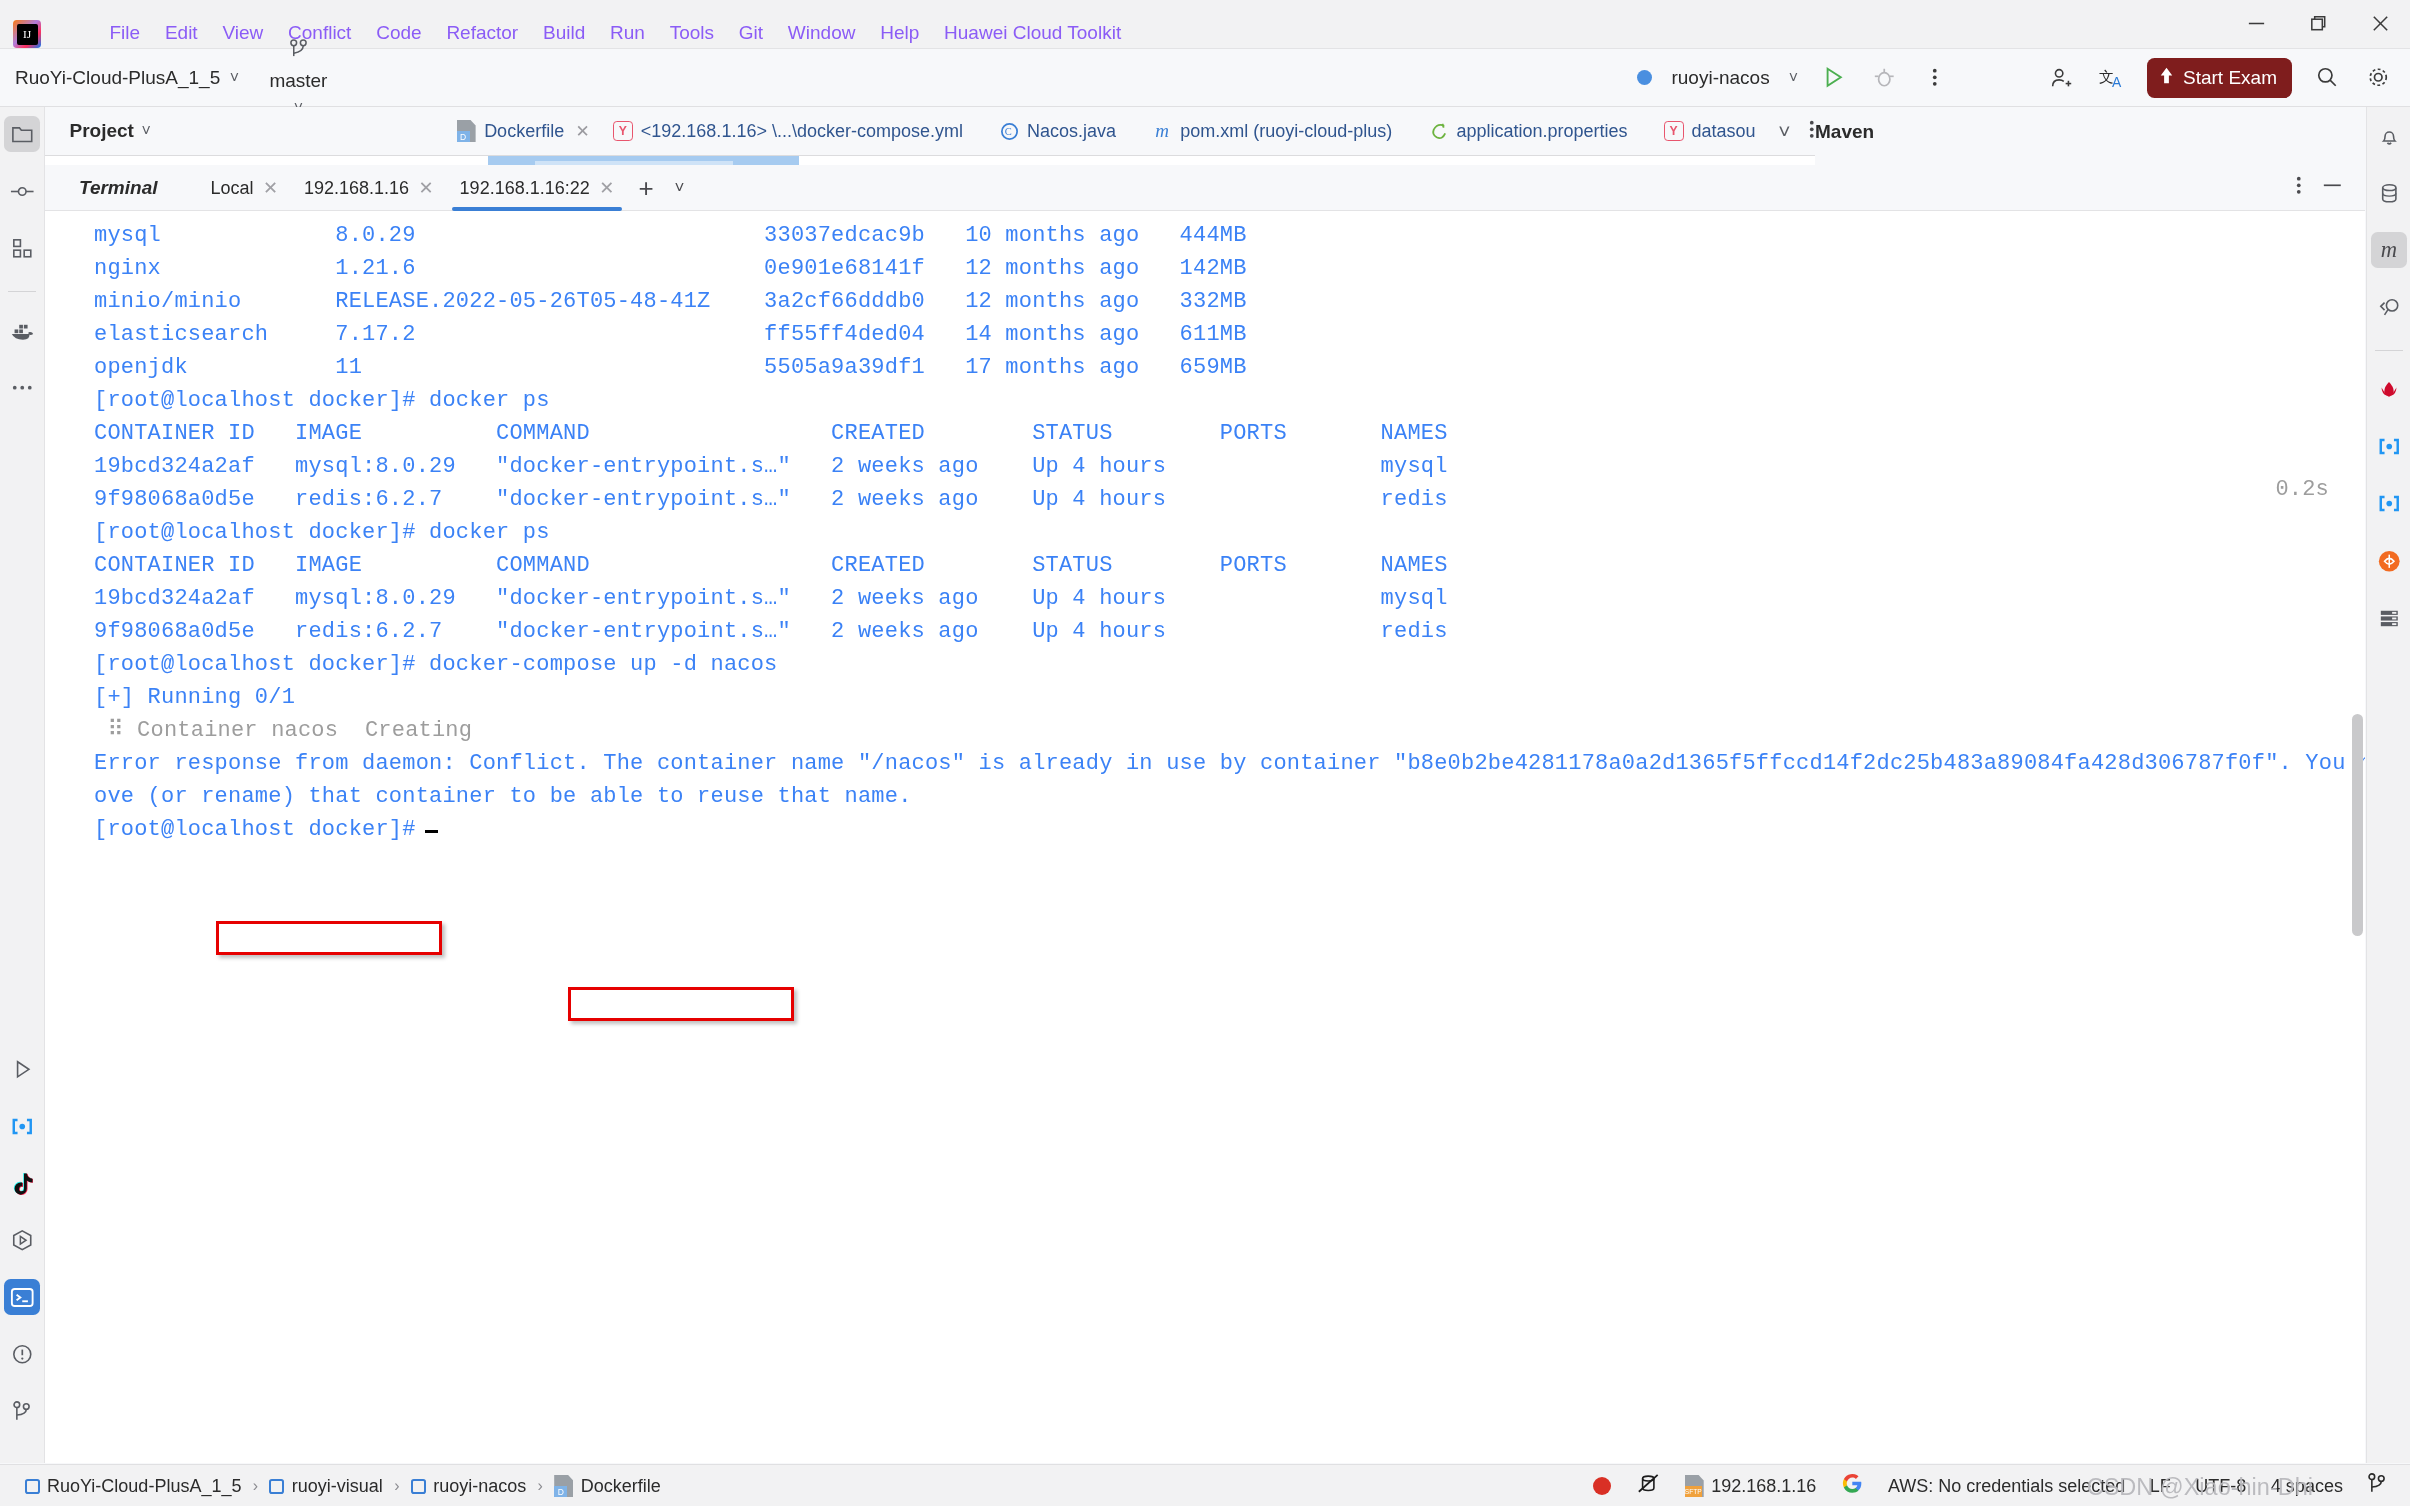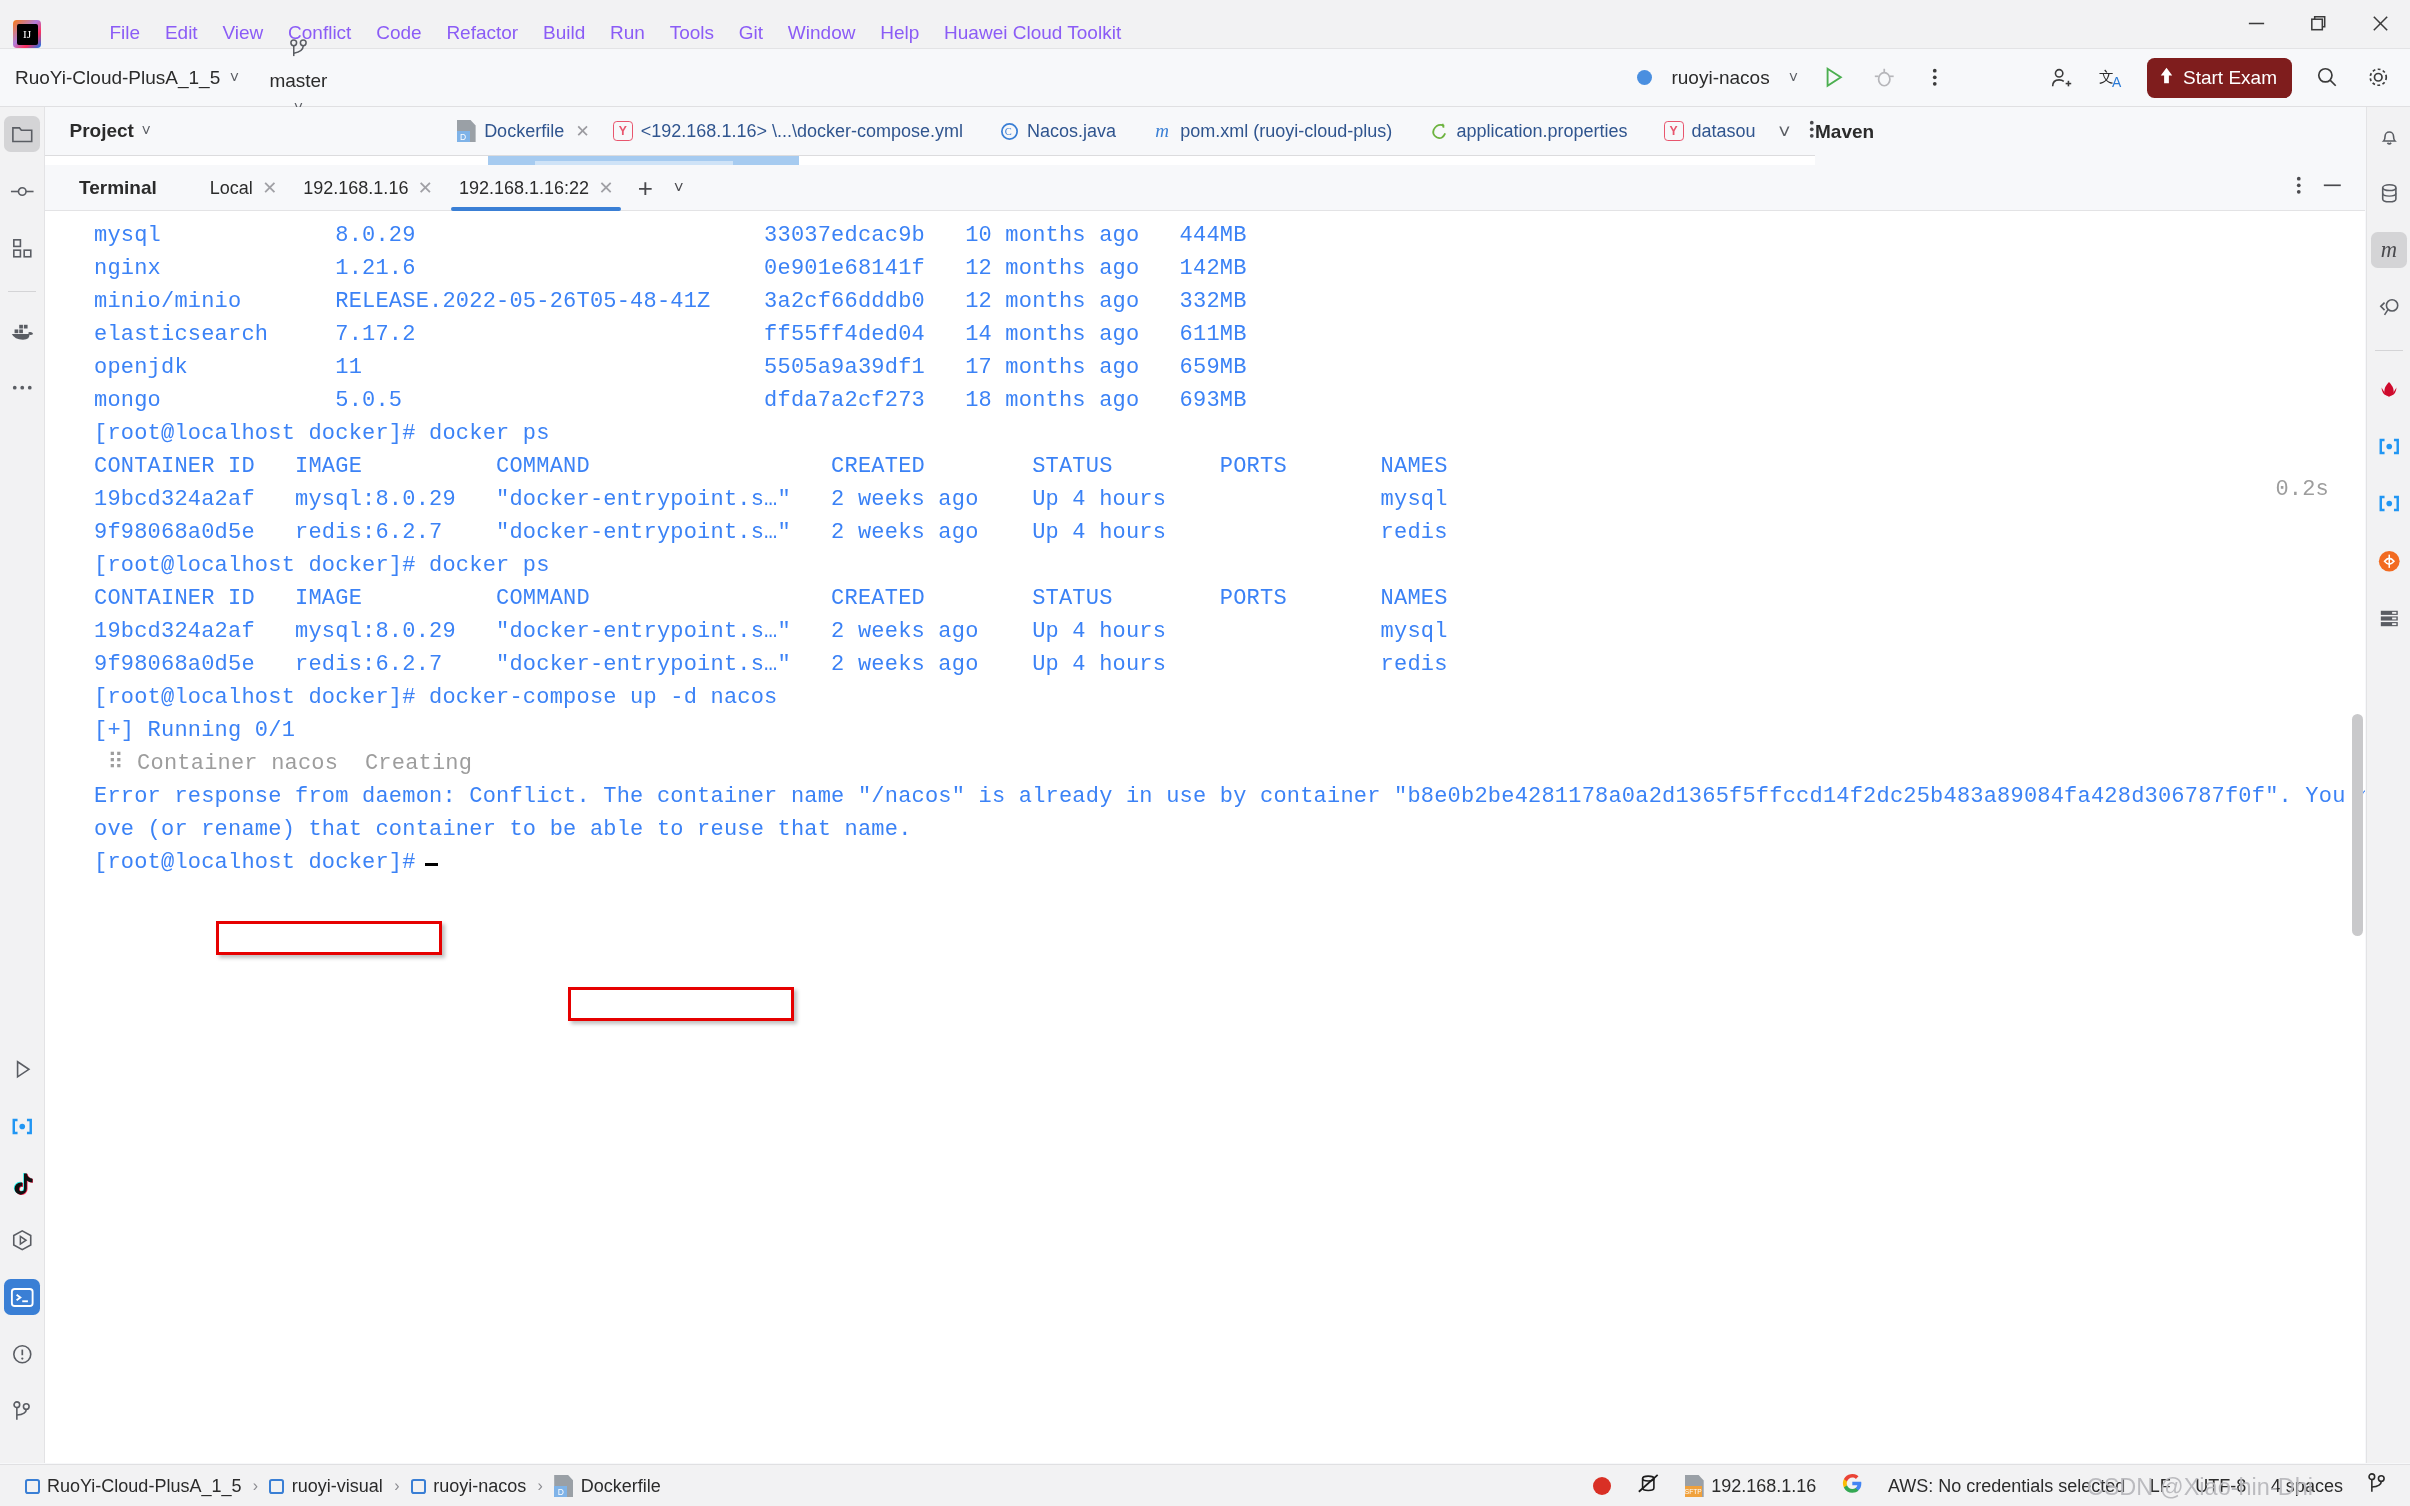--- a/index.html
+++ b/index.html
@@ -90,21 +90,21 @@
   
   .editor-strip { position:absolute; top:156px; left:45px; width:1770px; height:9.4px; background:#ffffff; }
   .editor-strip .sel { position:absolute; left:443px; top:0; width:311px; height:9.4px; background:#a6cbf0;}
   .editor-strip .sel2 { position:absolute; left:490px; top:4.7px; width:198px; height:4.7px; background:#cfe3f7;}
 
   
   .tw-header {
     position:absolute; top:166px; left:45px; width: 2320px; height: 45px;
     background:#f7f8fa; display:flex; align-items:center; border-bottom:0.9px solid #e3e3e5;
   }
-  .tw-title { font-size:19px; font-weight:bold; color:#2b2b2b; margin-left: 34px; }
+  .tw-title { font-size:19px; font-weight:bold; color:#2b2b2b; margin-left: 34px; font-style: italic; }
   .tw-tabs { display:flex; align-items:center; margin-left: 40px; height:45px; }
   .tw-tab { display:flex; align-items:center; gap:9.4px; padding: 0 13px; height: 45px; font-size:18px; color:#2b2b2b; position:relative;}
   .tw-tab .x { color:#a0a0a5; font-size:18px; }
   .tw-tab.active::after { content:""; position:absolute; left:5.6px; right:5.6px; bottom:0; height:3.8px; background:#3a7fd5; border-radius:1.9px;}
   .tw-add { font-size:26px; color:#4a4a4e; padding: 0 11.3px; line-height:1; }
   .tw-caret { font-size:17px; color:#4a4a4e; padding: 0 9.4px; }
   .tw-actions { margin-left:auto; display:flex; align-items:center; gap:19px; margin-right:21px; color:#4a4a4e; font-size:21px;}
 
   
   .term {
@@ -531,21 +531,20 @@
     </div>
   </div>
 
   <div class="term">
     <div class="term-inner" id="term-lines">
         <div class="tline">mysql             8.0.29                          33037edcac9b   10 months ago   444MB</div>
         <div class="tline">nginx             1.21.6                          0e901e68141f   12 months ago   142MB</div>
         <div class="tline">minio/minio       RELEASE.2022-05-26T05-48-41Z    3a2cf66dddb0   12 months ago   332MB</div>
         <div class="tline">elasticsearch     7.17.2                          ff55ff4ded04   14 months ago   611MB</div>
         <div class="tline">openjdk           11                              5505a9a39df1   17 months ago   659MB</div>
-        <div class="tline">mongo             5.0.5                           dfda7a2cf273   18 months ago   693MB</div>
         <div class="tline">[root@localhost docker]# docker ps</div>
         <div class="tline">CONTAINER ID   IMAGE          COMMAND                  CREATED        STATUS        PORTS       NAMES</div>
         <div class="tline">19bcd324a2af   mysql:8.0.29   "docker-entrypoint.s…"   2 weeks ago    Up 4 hours                mysql</div>
         <div class="tline">9f98068a0d5e   redis:6.2.7    "docker-entrypoint.s…"   2 weeks ago    Up 4 hours                redis</div>
         <div class="tline">[root@localhost docker]# docker ps</div>
         <div class="tline">CONTAINER ID   IMAGE          COMMAND                  CREATED        STATUS        PORTS       NAMES</div>
         <div class="tline">19bcd324a2af   mysql:8.0.29   "docker-entrypoint.s…"   2 weeks ago    Up 4 hours                mysql</div>
         <div class="tline">9f98068a0d5e   redis:6.2.7    "docker-entrypoint.s…"   2 weeks ago    Up 4 hours                redis</div>
         <div class="tline">[root@localhost docker]# docker-compose up -d nacos</div>
         <div class="tline">[+] Running 0/1</div>

